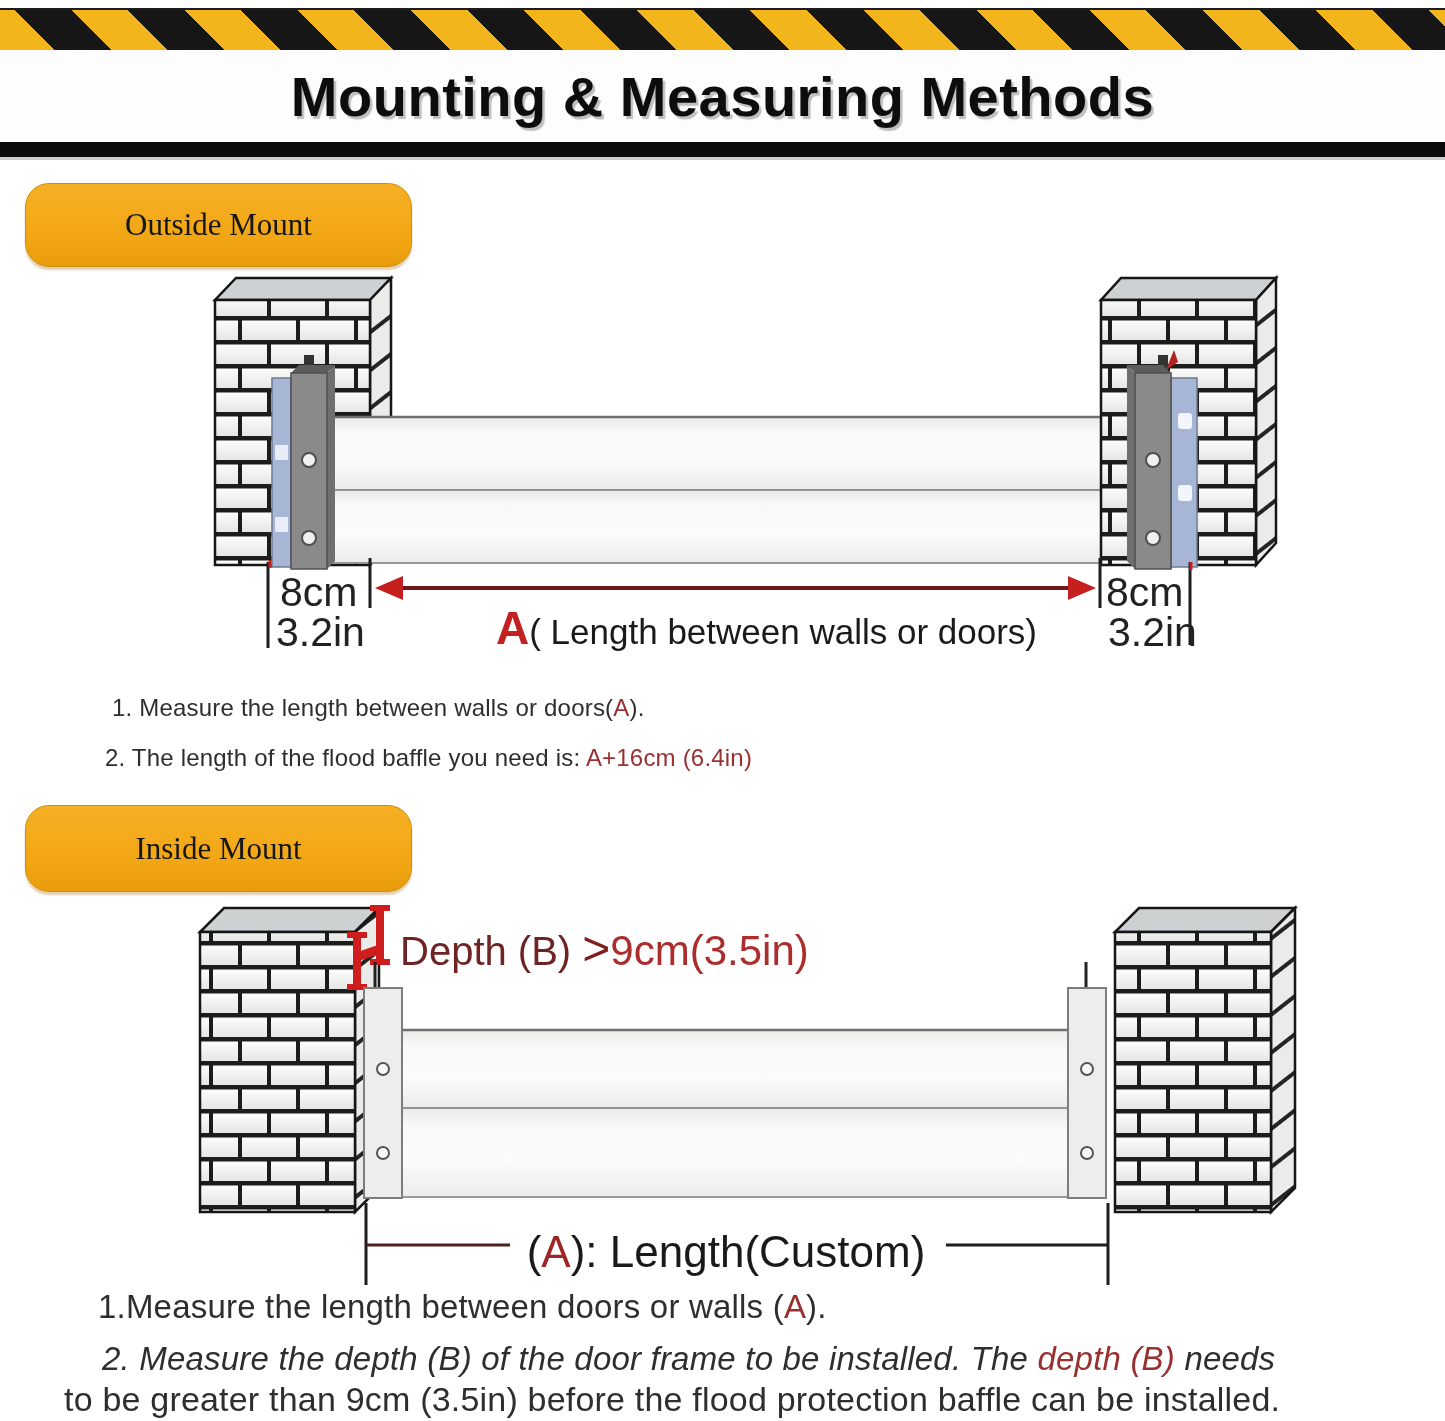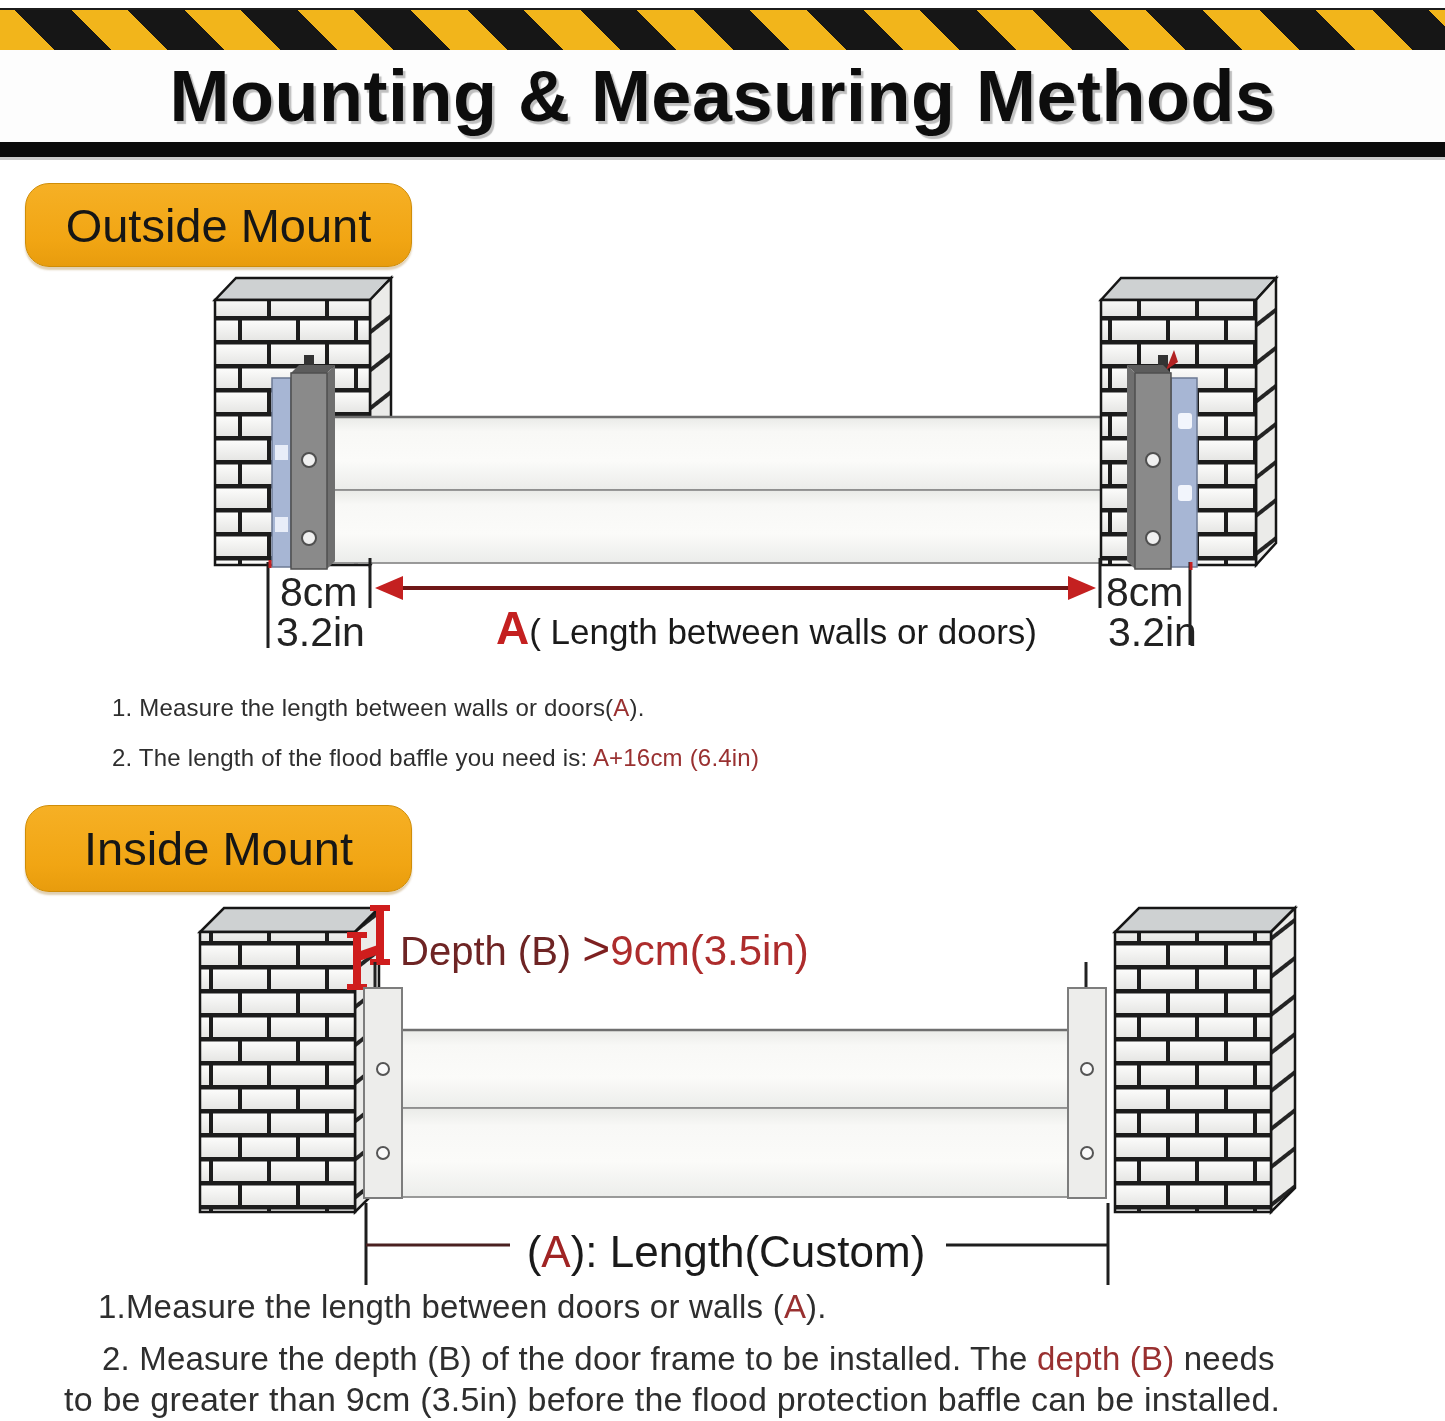--- a/index.html
+++ b/index.html
@@ -5,42 +5,42 @@
   html,body{margin:0;padding:0;background:#ffffff;}
   .page{position:relative;width:1445px;height:1421px;background:#ffffff;overflow:hidden;
         font-family:"Liberation Sans", sans-serif;}
   
   .top-white{position:absolute;left:0;top:0;width:1445px;height:8px;background:#ffffff;}
   .hazard{position:absolute;left:0;top:8px;width:1445px;height:42px;
           background:repeating-linear-gradient(45deg,#f2b51b 0 40px,#161616 40px 80px);
           border-top:2px solid #1c1c1c;}
   .title-band{position:absolute;left:0;top:50px;width:1445px;height:92px;background:#fdfdfd;
               display:flex;align-items:center;justify-content:center;}
-  .title-band h1{margin:0;font-size:72px;font-weight:700;color:#0d0d0d;letter-spacing:0.5px;
+  .title-band h1{margin:0;font-size:56px;font-weight:700;color:#0d0d0d;letter-spacing:0.5px;
                  text-shadow:2.5px 2.5px 1px rgba(130,130,130,.5);}
   .black-bar{position:absolute;left:0;top:142px;width:1445px;height:15px;background:#0b0b0b;
              border-bottom:3px solid #cccccc;}
   
   .pill{position:absolute;left:25px;width:385px;display:flex;align-items:center;justify-content:center;
         background:linear-gradient(180deg,#f6b025 0%,#f1a513 70%,#e89c0d 100%);
-        border:1px solid #cf8d08;border-radius:24px;color:#161616;font-size:47px;
-        box-shadow:0 3px 2px rgba(150,95,0,.30);}
+        border:1px solid #cf8d08;border-radius:24px;color:#161616;font-size:31px;
+        box-shadow:0 3px 2px rgba(150,95,0,.30);font-family:Liberation Serif, serif;}
   .pill.outside{top:183px;height:82px;}
   .pill.inside{top:805px;height:85px;}
   
   .diagram{position:absolute;left:8px;width:1325px;}
   .diagram.d1{top:270px;height:395px;}
   .diagram.d2{top:895px;height:400px;}
   svg text{font-family:"Liberation Sans", sans-serif;}
   
   .step{position:absolute;font-size:24px;color:#2e2e2e;white-space:nowrap;letter-spacing:.2px;}
   .s-o1{left:112px;top:694px;}
-  .s-o2{left:112px;top:744px;}
+  .s-o2{left:105px;top:744px;}
   .s-i1{left:98px;top:1288px;font-size:33px;}
-  .s-i2{left:102px;top:1340px;font-size:33px;}
+  .s-i2{left:102px;top:1340px;font-size:33px;font-style:italic;}
   .s-i3{left:64px;top:1380px;font-size:34px;}
   .dk-red{color:#993030;}
 </style>
 </head>
 <body>
 
 <div class="page">
 
   <div class="top-white"></div>
   <div class="hazard"></div>

